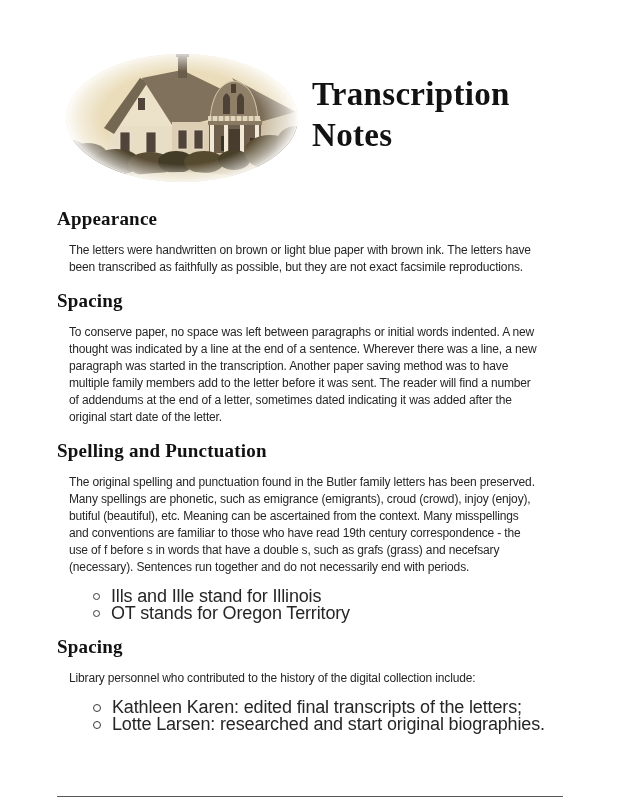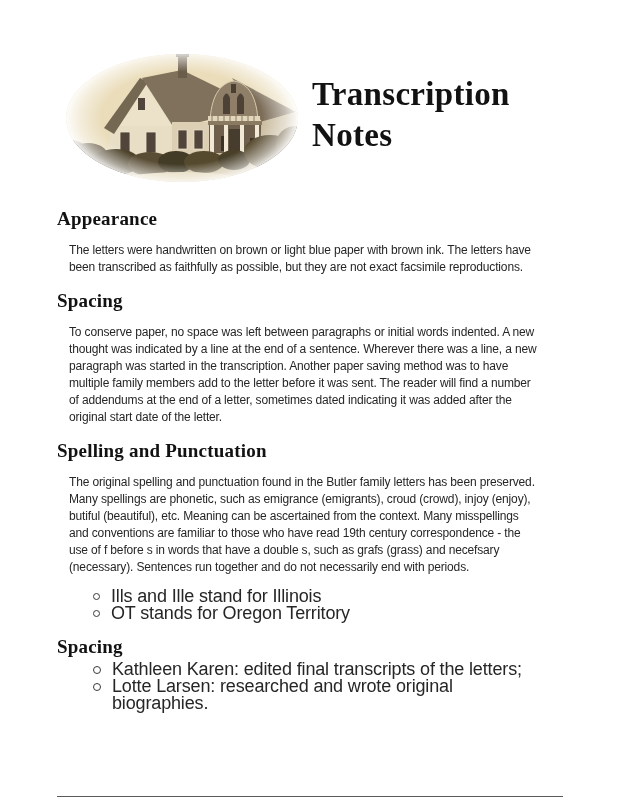--- a/index.html
+++ b/index.html
@@ -168,28 +168,29 @@
         </li>
         <li>
           <span class="bullet"></span>
           <span>OT stands for Oregon Territory</span>
         </li>
       </ul>
     </section>
 
     <section>
       <h2>Spacing</h2>
+      <p>Library personnel who contributed to the history of the digital collection include:</p>
       <ul class="blist blist--big">
         <li>
           <span class="bullet"></span>
           <span>Kathleen Karen: edited final transcripts of the letters;</span>
         </li>
         <li>
           <span class="bullet"></span>
-          <span>Lotte Larsen: researched and wrote original biographies.</span>
+          <span>Lotte Larsen: researched and start original biographies.</span>
         </li>
       </ul>
     </section>
 
   </main>
 
   <footer class="ftr">
     <div class="rule"></div>
     <div class="ftxt">Western Oregon University Archives</div>
   </footer>

